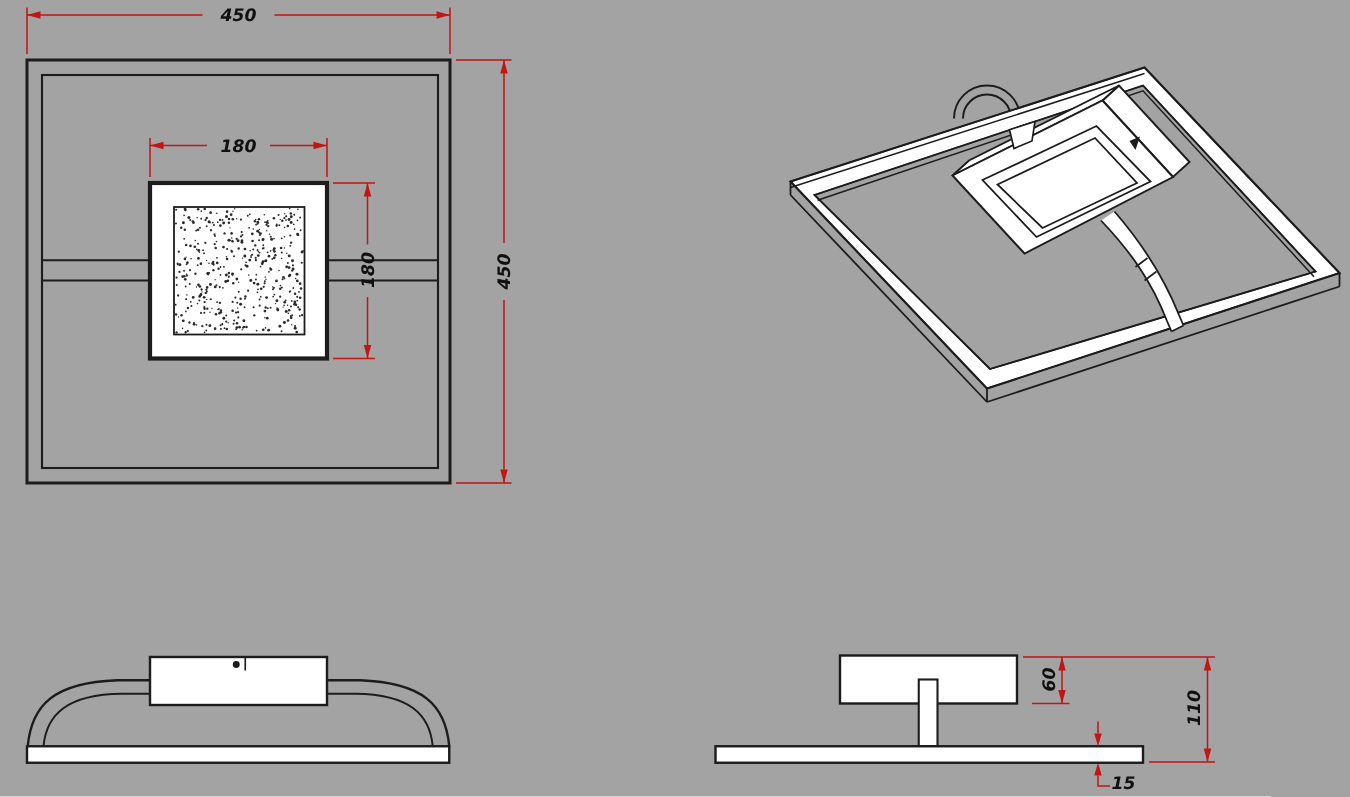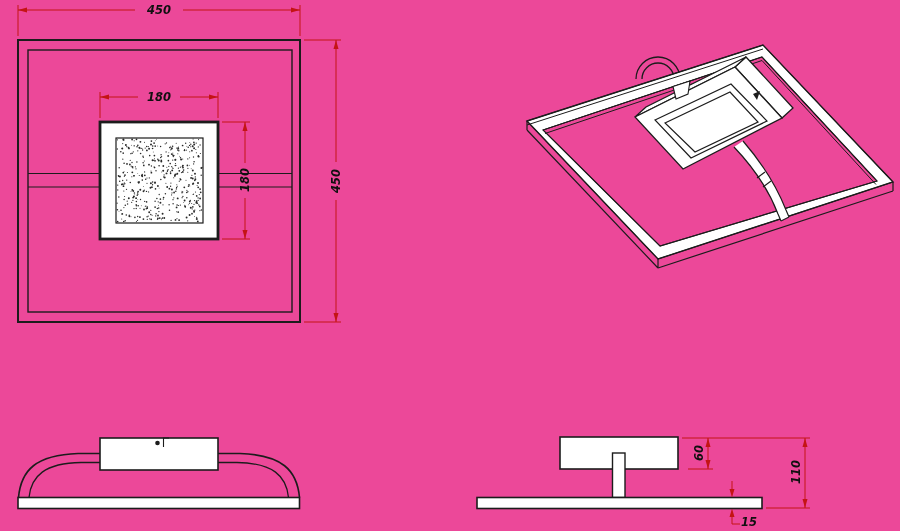--- a/index.html
+++ b/index.html
@@ -1,17 +1,17 @@
 <!DOCTYPE html>
 <html style="--line: #1c1c1c; --dim: #c41414;"><head>
 <meta charset="utf-8">
 <style>
   :root { --line:#1c1c1c; --dim:#c41414; }
   html,body { margin:0; padding:0; background:#fff; }
-  .stage { position:relative; width:900px; height:531px; background:#ec4899; overflow:hidden; }
+  .stage { position:relative; width:900px; height:531px; background:#a3a3a3; overflow:hidden; }
   svg text {
     font-family:"DejaVu Sans", sans-serif;
     font-style:italic;
     font-weight:bold;
     font-size:11.5px;
     fill:#101010;
   }
   .ln   { stroke:var(--line); fill:none; }
   .lnf  { stroke:var(--line); fill:#ffffff; }
   .dim  { stroke:var(--dim); fill:none; stroke-width:1; }

